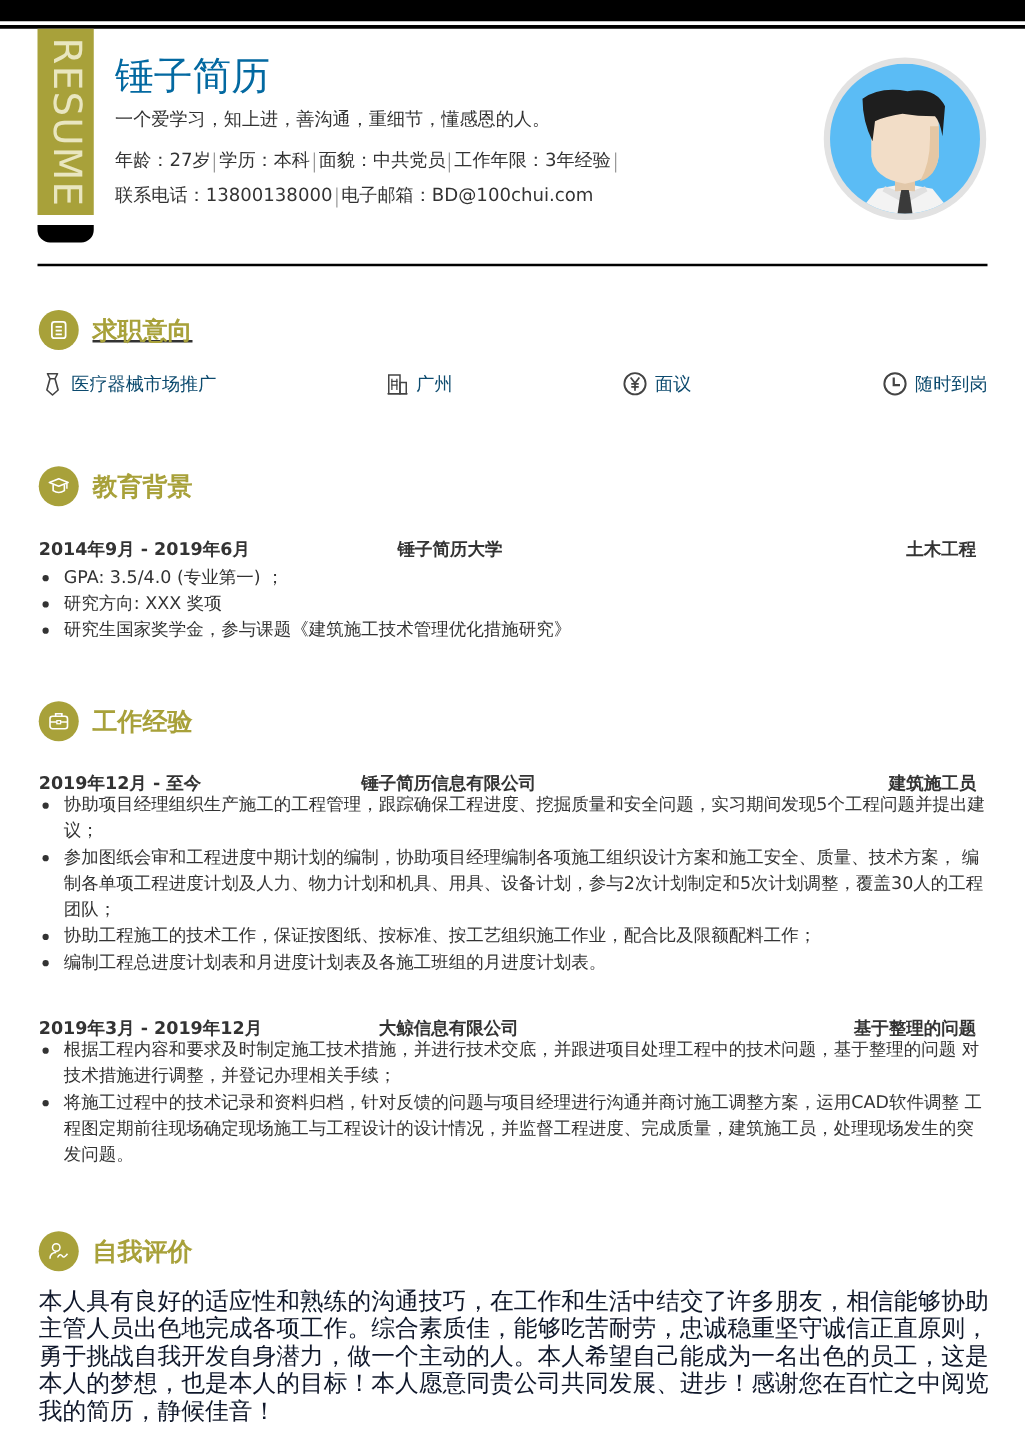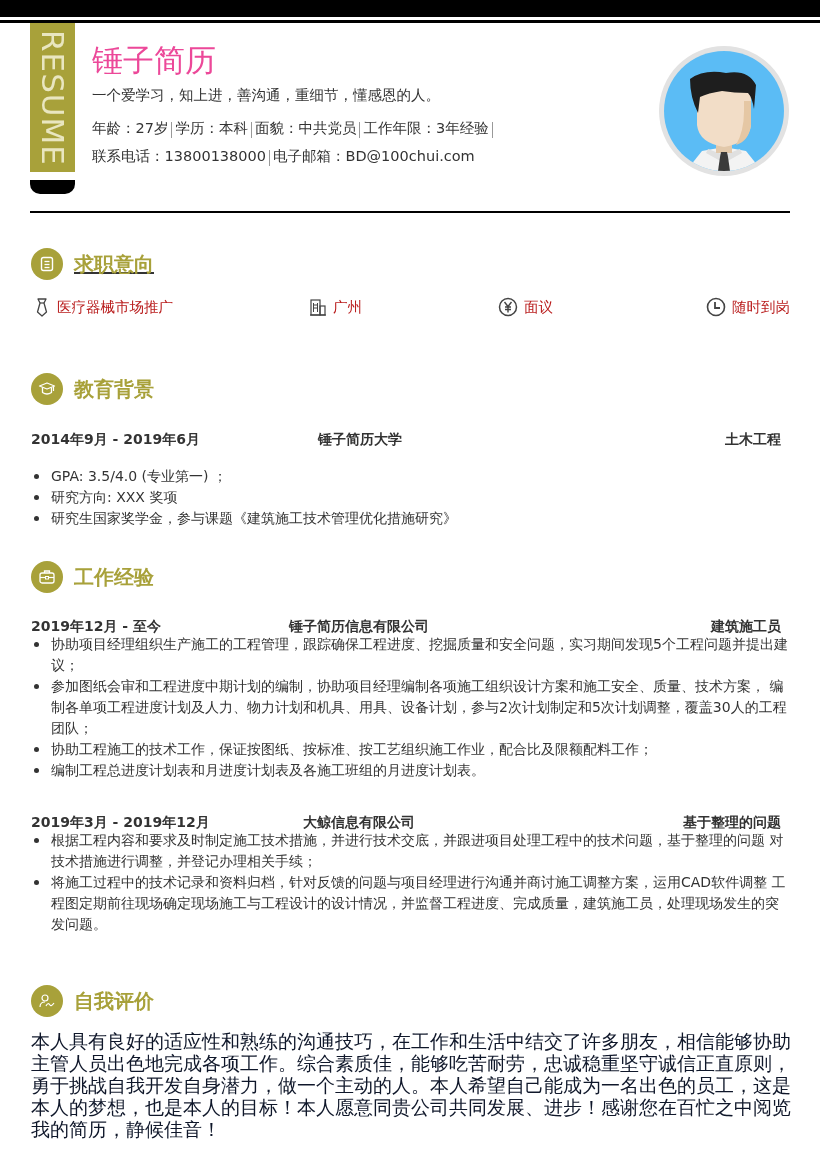--- a/index.html
+++ b/index.html
@@ -9,40 +9,40 @@
   .top-bar { position: absolute; left: 0; top: 0; width: 820px; height: 17px; background: #000; }
   .top-line { position: absolute; left: 0; top: 20px; width: 820px; height: 3px; background: #000; }
 
   .resume-tab { position: absolute; left: 30px; top: 23px; width: 45px; height: 149px; background: #a8a13a;
     display: flex; align-items: center; justify-content: center; }
   .resume-tab span { writing-mode: vertical-rl; color: #e9e6c0; font-family: "DejaVu Sans", sans-serif;
     font-size: 31px; letter-spacing: 1px; line-height: 1; }
   .resume-cap { position: absolute; left: 30px; top: 180px; width: 45px; height: 14px; background: #000;
     border-radius: 0 0 10px 10px; }
 
-  .name { position: absolute; left: 92px; top: 40px; font-size: 31px; color: #ec4899; font-weight: normal; }
+  .name { position: absolute; left: 92px; top: 40px; font-size: 31px; color: #0369a1; font-weight: normal; }
   .motto { position: absolute; left: 92px; top: 86px; font-size: 14.5px; color: #333; }
   .info-row { position: absolute; left: 92px; font-size: 14.5px; color: #333; display: flex; align-items: flex-end; white-space: nowrap; }
   .info-row.r1 { top: 119px; }
   .info-row.r2 { top: 147px; }
   .info-row .sep { display: inline-block; width: 1px; height: 16px; background: #999; margin: 0 3px; }
 
   .avatar { position: absolute; left: 659px; top: 46px; width: 130px; height: 130px; border-radius: 50%;
     background: #e2e2e2; padding: 5px; }
   .avatar svg { display: block; width: 120px; height: 120px; }
 
   .header-rule { position: absolute; left: 30px; top: 211px; width: 760px; height: 2px; background: #000; }
 
   .section-title { position: absolute; left: 31px; display: flex; align-items: center; }
   .section-title .badge { width: 32px; height: 32px; border-radius: 50%; background: #a8a13a;
     display: flex; align-items: center; justify-content: center; margin-right: 11px; }
   .section-title .badge svg { width: 18px; height: 18px; }
   .section-title .label { font-size: 20px; font-weight: bold; color: #a8a13a; }
 
-  .intent-item { position: absolute; top: 297px; display: flex; align-items: center; font-size: 14.5px; color: #b91c1c; }
+  .intent-item { position: absolute; top: 297px; display: flex; align-items: center; font-size: 14.5px; color: #0c4a6e; }
   .intent-item svg { width: 18px; height: 20px; margin-right: 6px; }
 
   .entry-head { position: absolute; left: 31px; width: 750px; height: 20px; font-size: 14px; font-weight: bold; color: #333; }
   .entry-head .col { position: absolute; top: 12px; white-space: nowrap; }
 
   .bullets { position: absolute; left: 31px; width: 760px; list-style: none; font-size: 14px; color: #333; line-height: 21px; }
   .bullets li { position: relative; padding-left: 20px; }
   .bullets li::before { content: ""; position: absolute; left: 3px; top: 8px; width: 5px; height: 5px; border-radius: 50%; background: #333; }
 
   .para { position: absolute; left: 31px; top: 1030px; width: 760px; font-size: 19px; line-height: 22px; color: #0f172a; }
@@ -155,21 +155,21 @@
     </svg>
   </div>
   <span class="label">教育背景</span>
 </div>
 
 <div class="entry-head" style="top:419px;">
   <span class="col" style="left:0;">2014年9月 - 2019年6月</span>
   <span class="col" style="left:287px;">锤子简历大学</span>
   <span class="col" style="right:0;">土木工程</span>
 </div>
-<ul class="bullets" style="top:466px;">
+<ul class="bullets" style="top:452px;">
   <li>GPA: 3.5/4.0 (专业第一) ；</li>
   <li>研究方向: XXX 奖项</li>
   <li>研究生国家奖学金，参与课题《建筑施工技术管理优化措施研究》</li>
 </ul>
 
 <div class="section-title" style="top:561px;">
   <div class="badge">
     <svg viewBox="0 0 18 18">
       <rect x="2" y="5" width="14" height="10" rx="2" fill="none" stroke="#fff" stroke-width="1.3"></rect>
       <path d="M6.5 5 L6.5 3 L11.5 3 L11.5 5" fill="none" stroke="#fff" stroke-width="1.3"></path>

